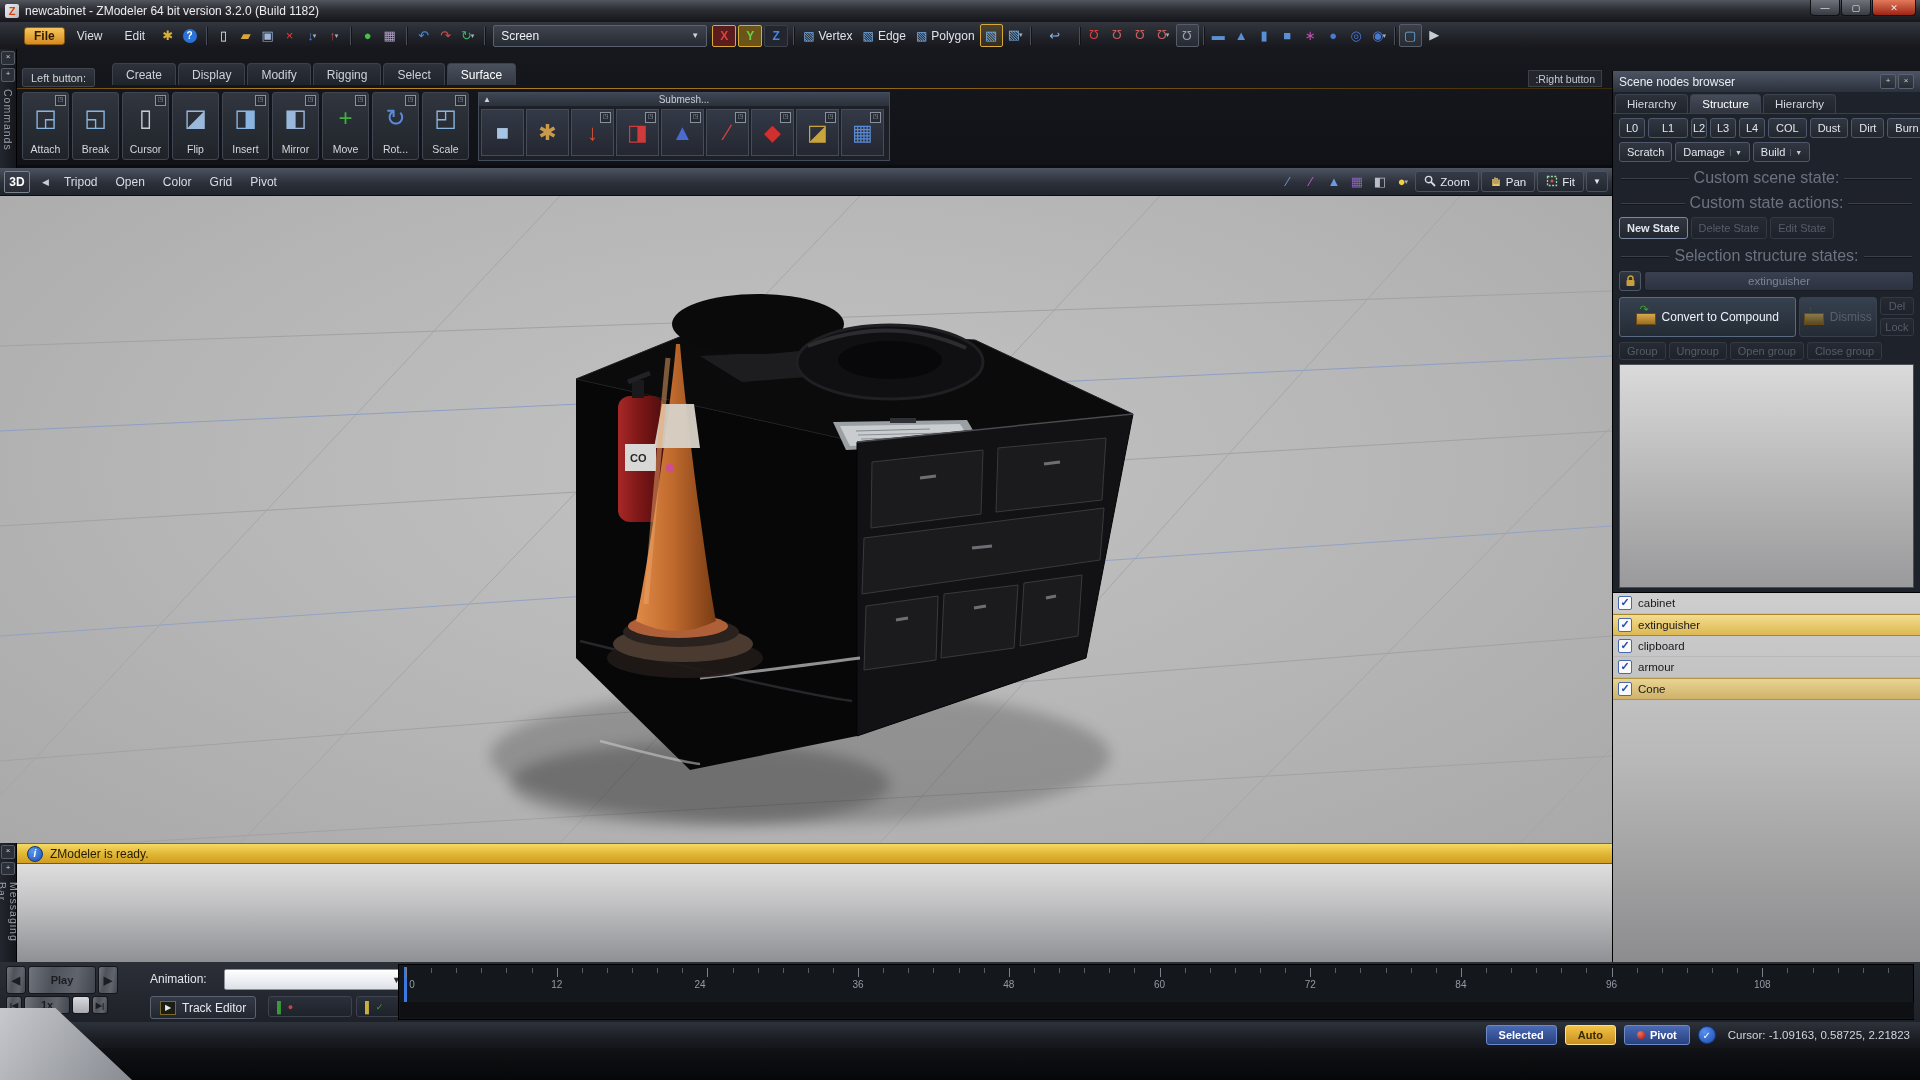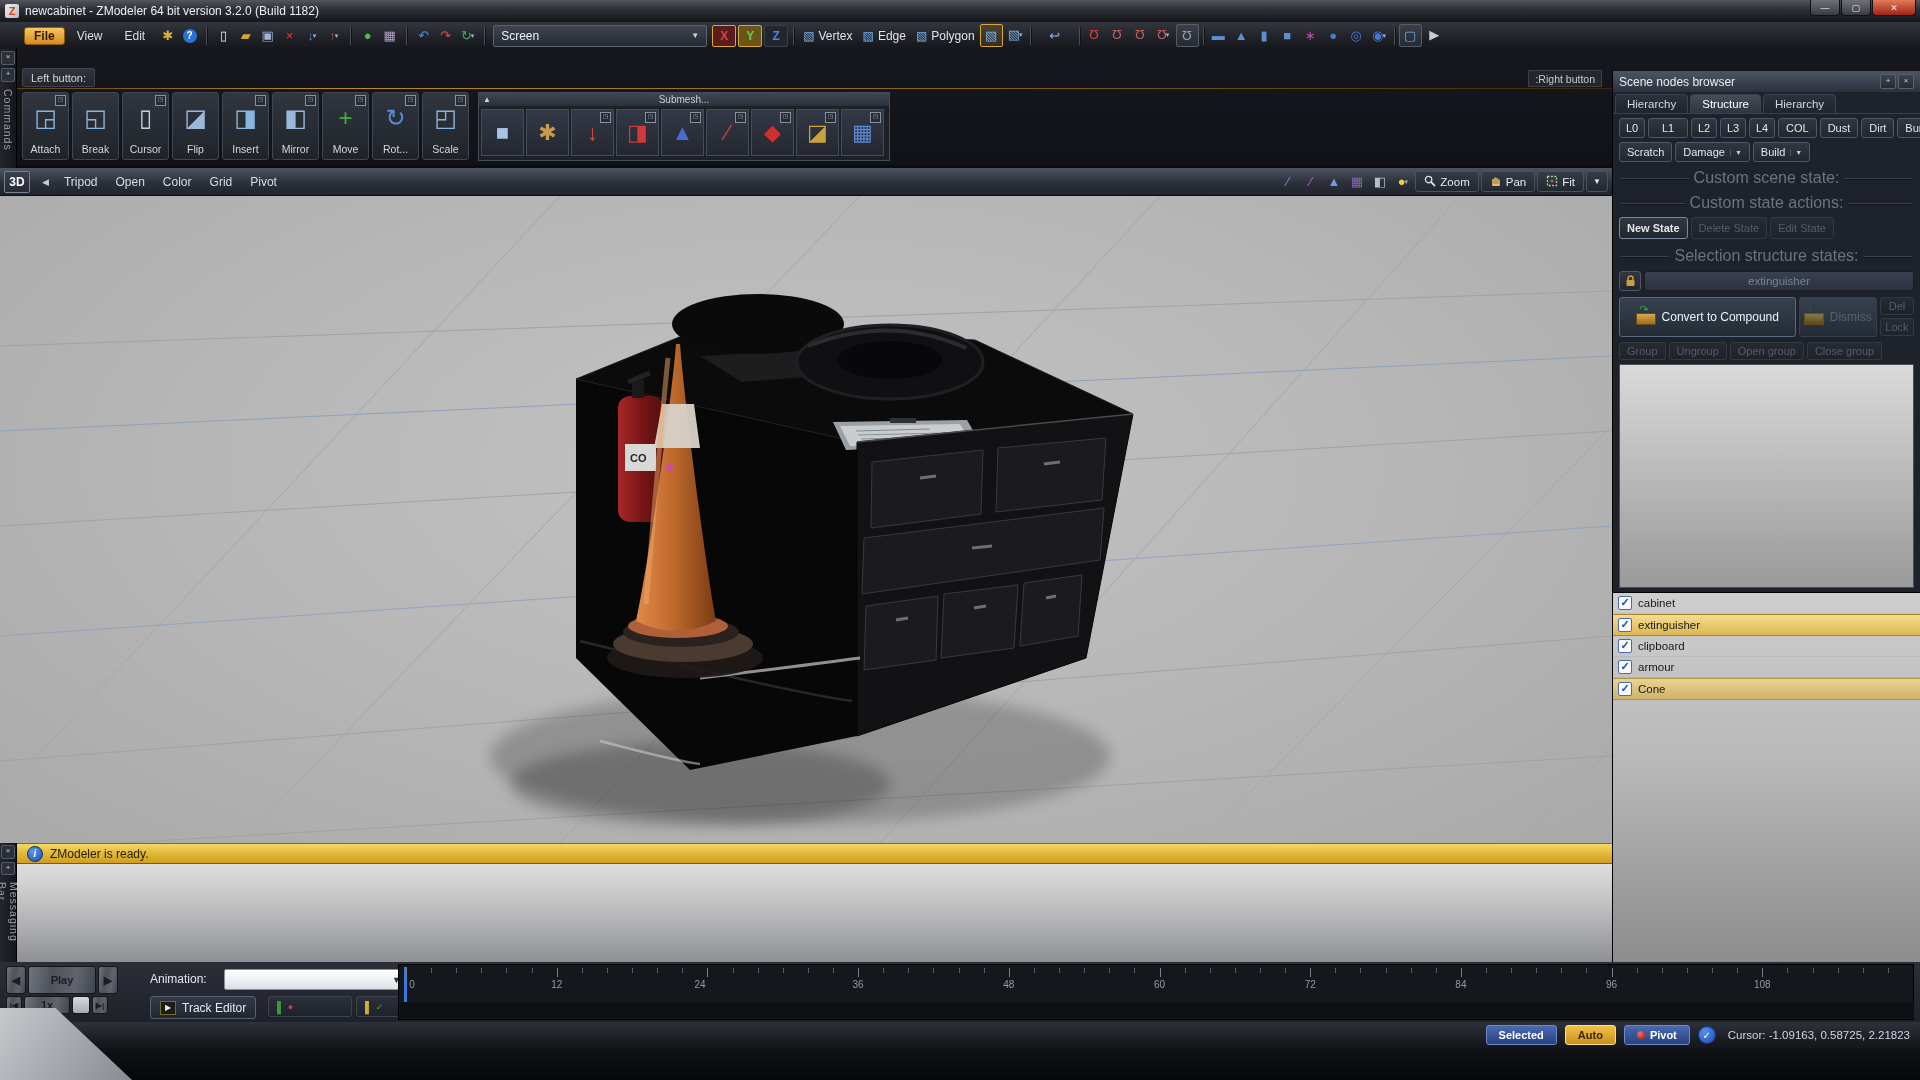--- a/index.html
+++ b/index.html
@@ -338,20 +338,28 @@
         <span class="glyph" style="color: rgb(106, 176, 232);">▢</span>
       </span>
       <span class="tbi">
         <span class="glyph" style="color: rgb(200, 205, 212);">▶</span>
       </span>
     </span>
 </div>
 
 <div id="ribbon" class="abs">
   <div id="left-btn-label" class="abs">Left button:</div>
+  <div id="rtabs" class="abs">
+      <span class="rtab">Create</span>
+      <span class="rtab">Display</span>
+      <span class="rtab">Modify</span>
+      <span class="rtab">Rigging</span>
+      <span class="rtab">Select</span>
+      <span class="rtab active">Surface</span>
+    </div>
   <div id="right-btn-label" class="abs">:Right button</div>
   <div id="tab-accent" class="abs"></div>
   <div id="tools-row" class="abs">
       <div class="tool-btn">
         <span class="popup-corner">◳</span>
         <div class="tool-glyph" style="color: rgb(138, 180, 224);">◲</div>
         <div class="tool-label">Attach</div>
       </div>
       <div class="tool-btn">
         <div class="tool-glyph" style="color: rgb(138, 180, 224);">◱</div>
@@ -621,21 +629,21 @@
     </span>
   </div>
   <div id="sp-tabs">
       <span class="sp-tab">Hierarchy</span>
       <span class="sp-tab active">Structure</span>
       <span class="sp-tab">Hierarchy</span>
     </div>
   <div class="sp-row" id="lod-row" style="margin-top:4px;">
       <span class="pbtn" style="flex: 0 0 auto; width: 26px; padding: 0px;">L0</span>
       <span class="pbtn" style="flex: 0 0 auto; width: 40px; padding: 0px;">L1</span>
-      <span class="pbtn" style="flex: 0 0 auto; width: 26px; padding: 0px;">L2</span>
+      <span class="pbtn" style="flex: 0 0 auto; width: 16px; padding: 0px;">L2</span>
       <span class="pbtn" style="flex: 0 0 auto; width: 26px; padding: 0px;">L3</span>
       <span class="pbtn" style="flex: 0 0 auto; width: 26px; padding: 0px;">L4</span>
       <span class="pbtn" style="flex: 0 0 auto;">COL</span>
       <span class="pbtn" style="flex: 0 0 auto;">Dust</span>
       <span class="pbtn" style="flex: 0 0 auto;">Dirt</span>
       <span class="pbtn" style="flex: 0 0 auto;">Burn</span>
     </div>
   <div class="sp-row" id="state-row" style="margin-top:4px;">
       <span class="pbtn">
         <span>Scratch</span>

